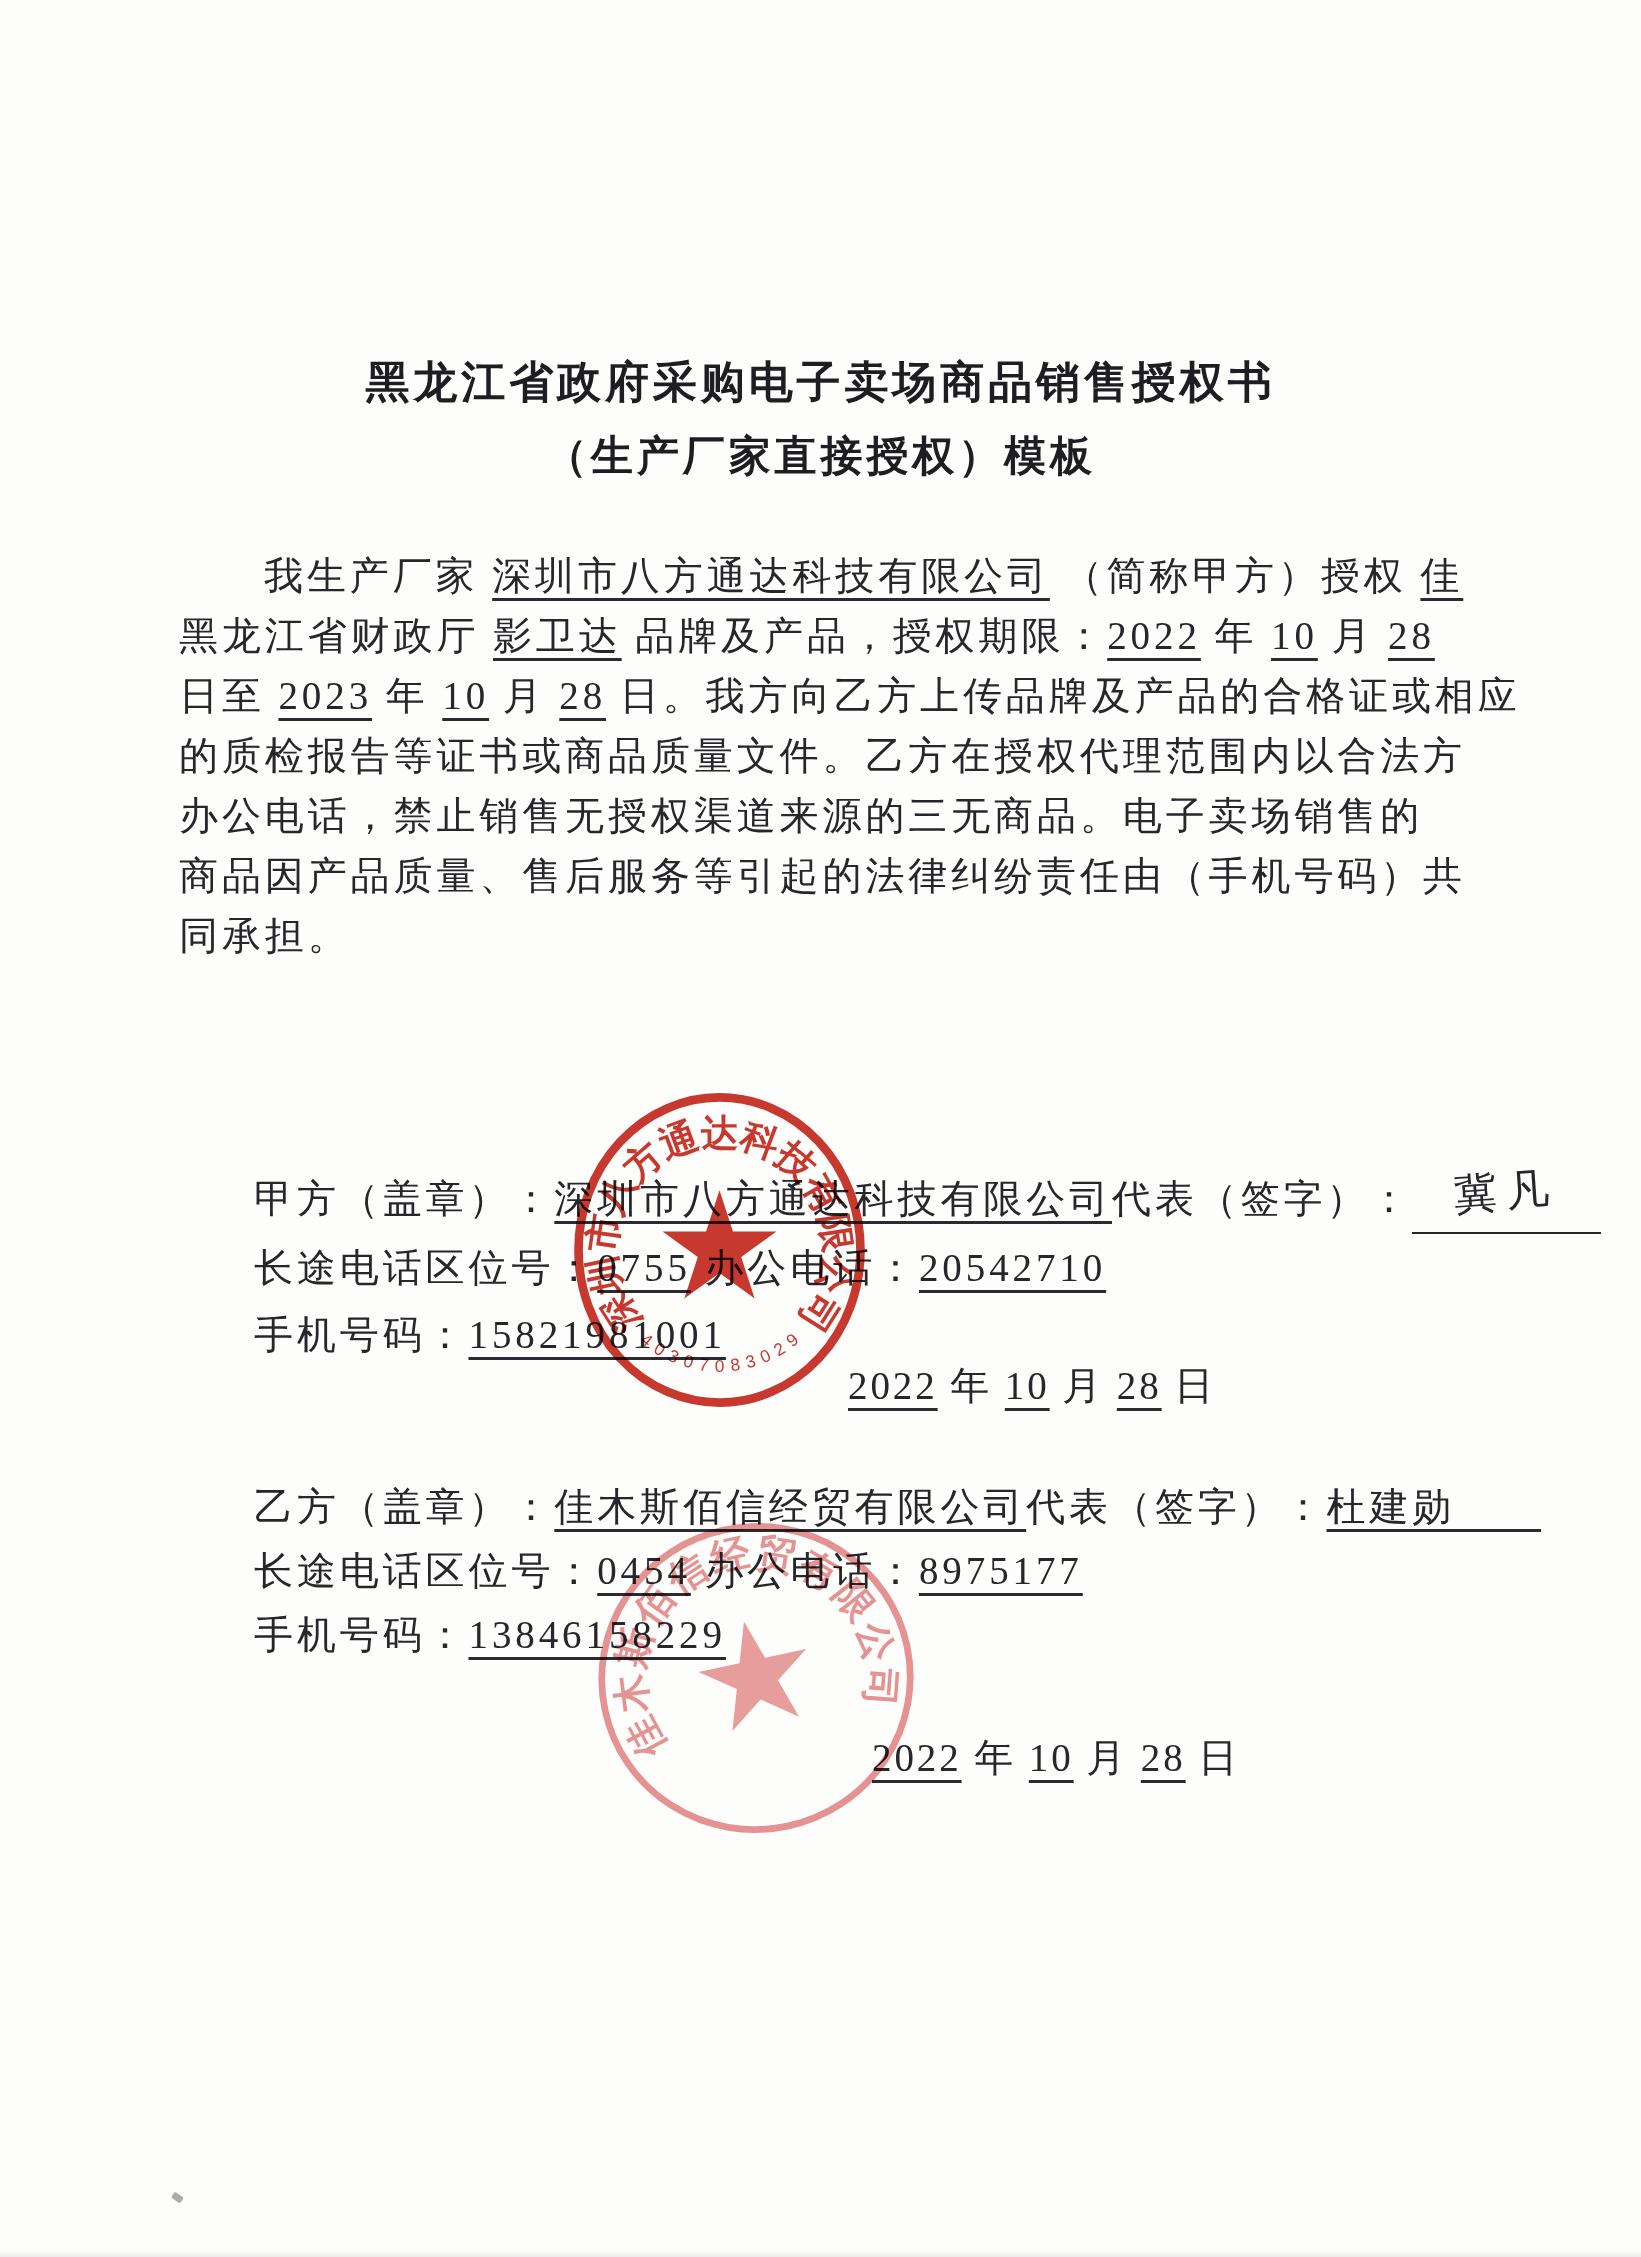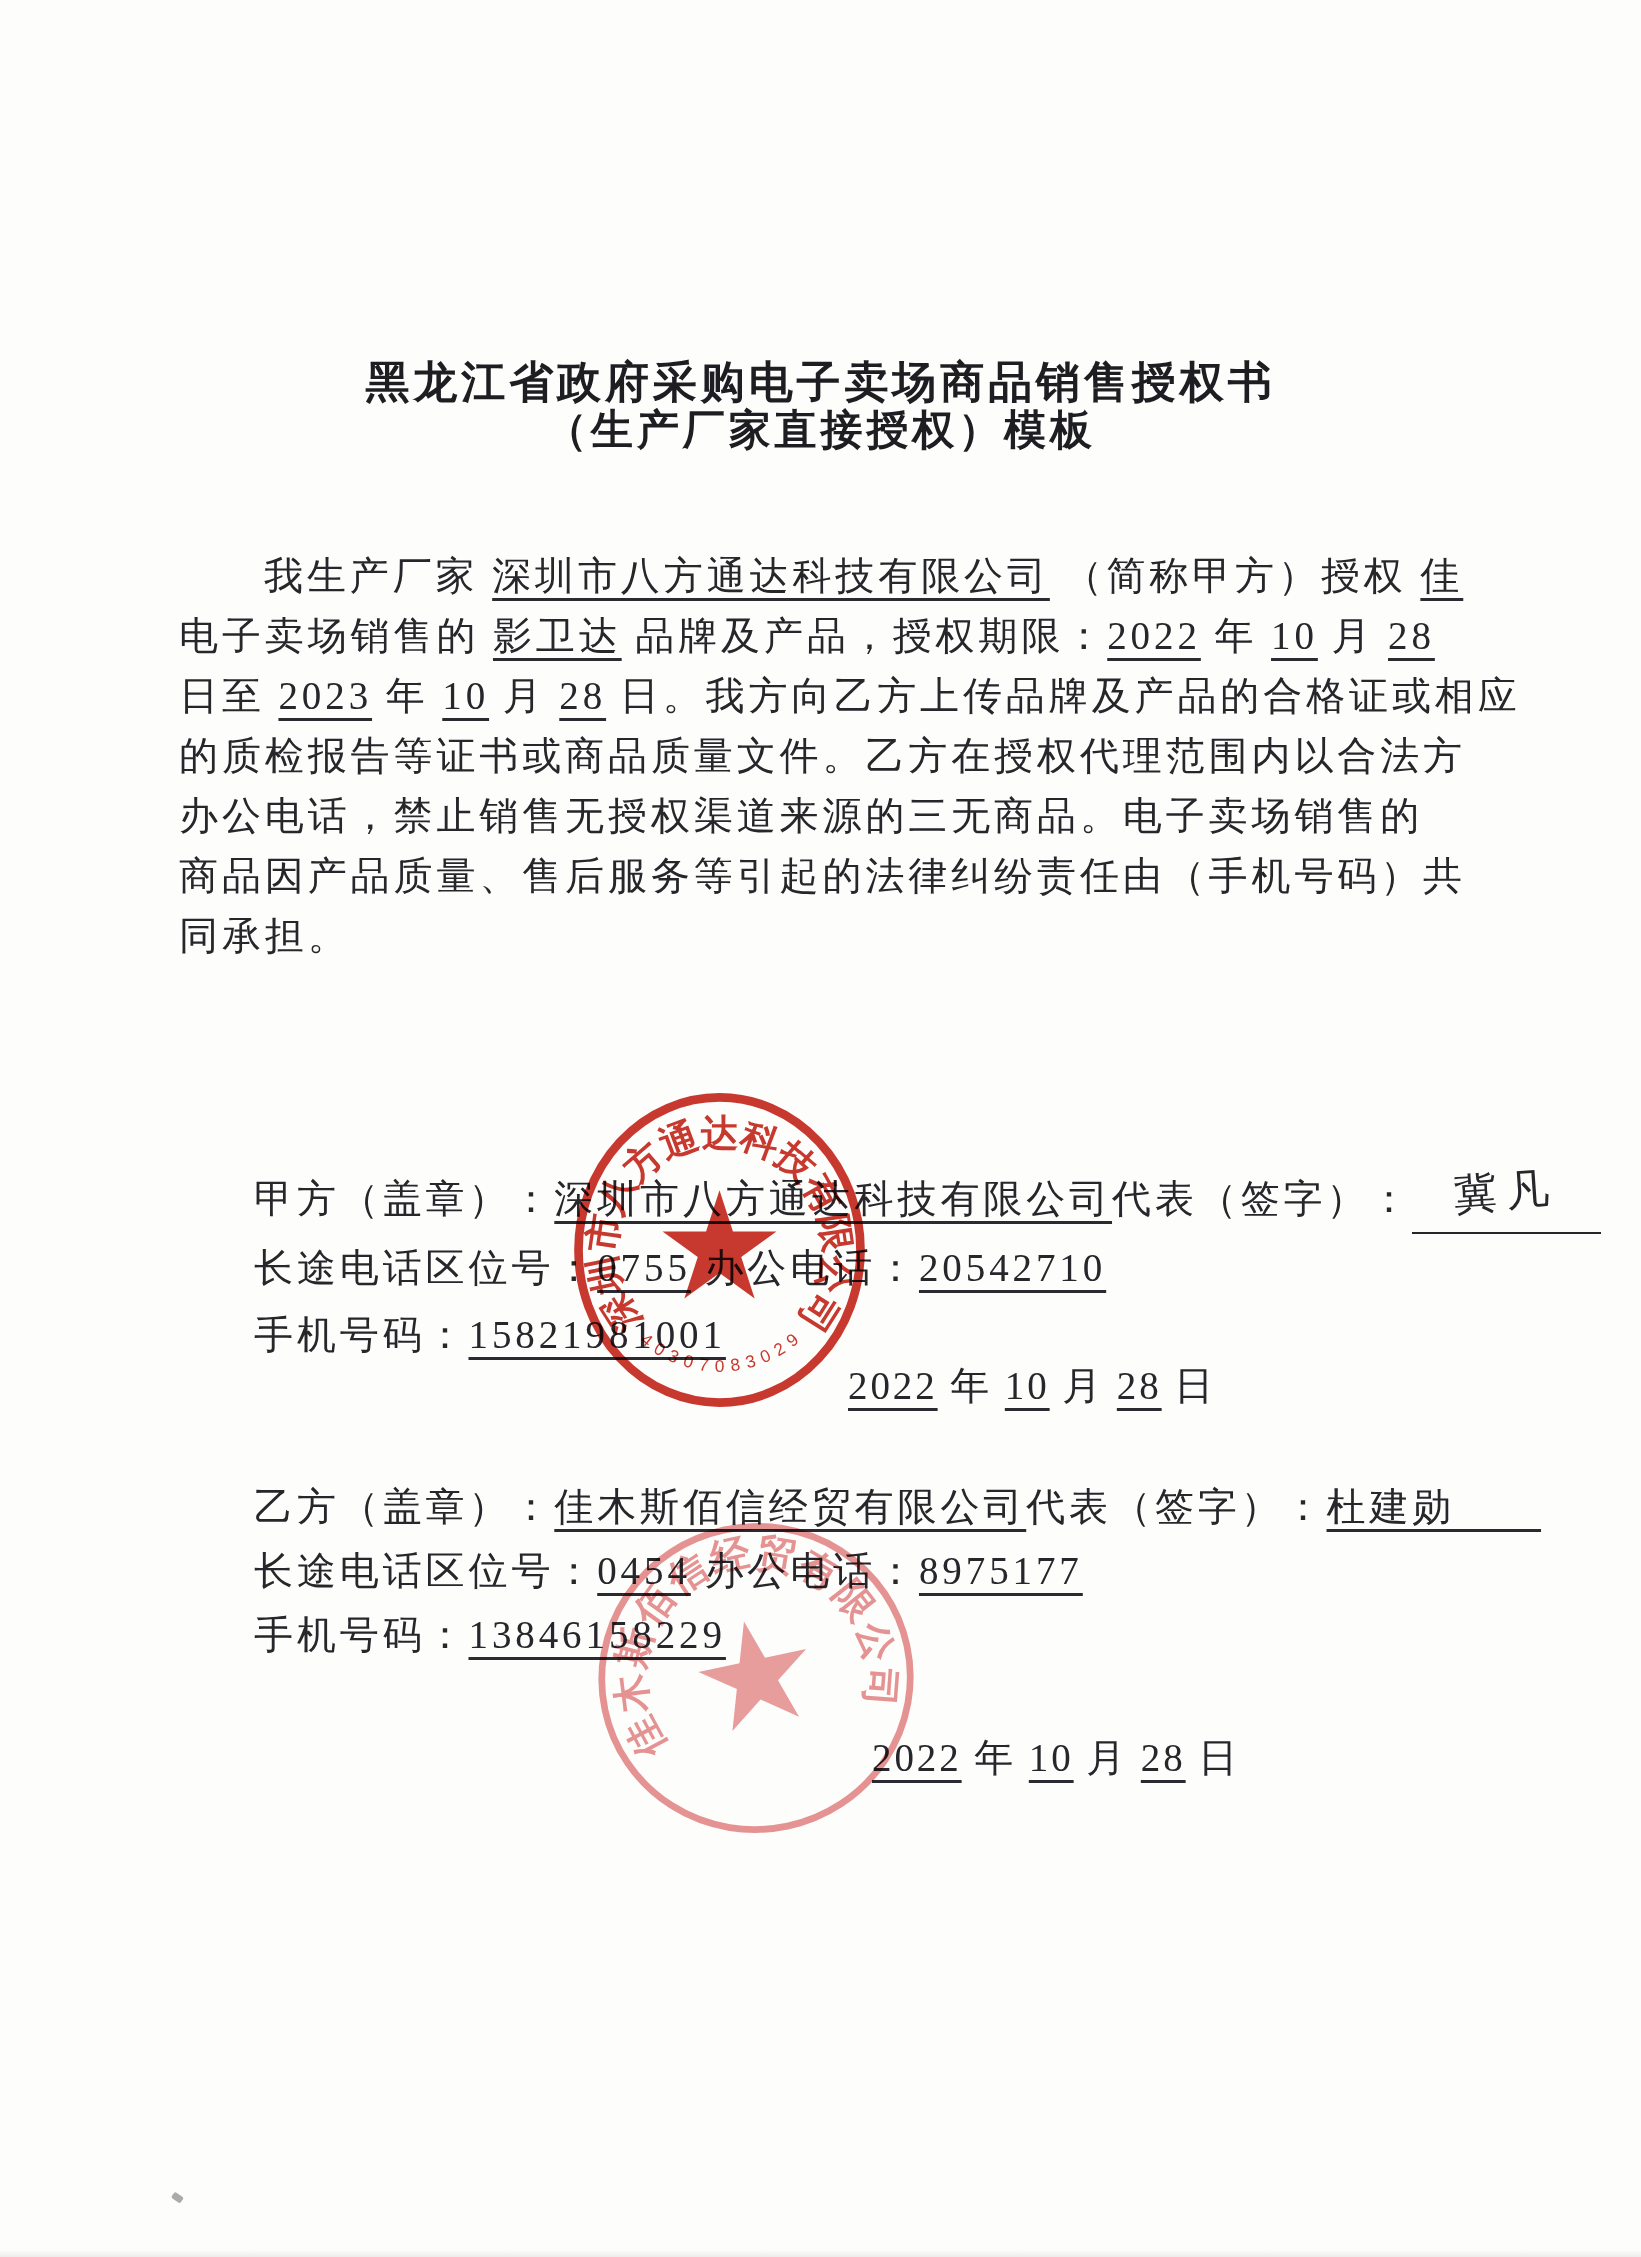--- a/index.html
+++ b/index.html
@@ -11,21 +11,21 @@
     font-family:"Liberation Serif","DejaVu Serif",serif;
     color:#26262b;
   }
   
   .t1,.t2{
     position:absolute;left:0;width:1641px;text-align:center;margin:0;
     font-family:"Liberation Sans","DejaVu Sans",sans-serif;
     font-weight:700;color:#1d1d22;
   }
   .t1{top:353px;font-size:44px;letter-spacing:3.9px;}
-  .t2{top:402px;font-size:42px;letter-spacing:3.9px;}
+  .t2{top:428px;font-size:42px;letter-spacing:3.9px;}
   
   .docbody{
     position:absolute;left:179px;top:546px;width:1371px;
     font-size:39px;line-height:60px;letter-spacing:3.9px;
     white-space:nowrap;
   }
   .line{white-space:nowrap;}
   .indent{text-indent:85px;}
   .u{
     text-decoration:underline;
@@ -75,21 +75,21 @@
 </head>
 <body>
 
 <div class="page">
 
   <h1 class="t1">黑龙江省政府采购电子卖场商品销售授权书</h1>
   <h2 class="t2">（生产厂家直接授权）模板</h2>
 
   <div class="docbody">
     <div class="line indent"><span>我生产厂家 </span><span class="u">深圳市八方通达科技有限公司</span><span> （简称甲方）授权 </span><span class="u">佳</span></div>
-    <div class="line"><span>电子卖场销售的 </span><span class="u">影卫达</span><span> 品牌及产品，授权期限：</span><span class="u">2022</span><span> 年 </span><span class="u">10</span><span> 月 </span><span class="u">28</span></div>
+    <div class="line"><span>黑龙江省财政厅 </span><span class="u">影卫达</span><span> 品牌及产品，授权期限：</span><span class="u">2022</span><span> 年 </span><span class="u">10</span><span> 月 </span><span class="u">28</span></div>
     <div class="line"><span>日至 </span><span class="u">2023</span><span> 年 </span><span class="u">10</span><span> 月 </span><span class="u">28</span><span> 日。我方向乙方上传品牌及产品的合格证或相应</span></div>
     <div class="line"><span>的质检报告等证书或商品质量文件。乙方在授权代理范围内以合法方</span></div>
     <div class="line"><span>办公电话，禁止销售无授权渠道来源的三无商品。电子卖场销售的</span></div>
     <div class="line"><span>商品因产品质量、售后服务等引起的法律纠纷责任由（手机号码）共</span></div>
     <div class="line"><span>同承担。</span></div>
   </div>
 
   <div class="party party-a">
     <div class="line"><span><span>甲方（盖章）：</span><span class="u">深圳市八方通达科技有限公司</span><span>代表（签字）：</span></span><span class="sig-line"><span class="sig">冀凡</span></span></div>
     <div class="line"><span>长途电话区位号：</span><span class="u">0755</span><span> 办公电话：</span><span class="u">20542710</span></div>

